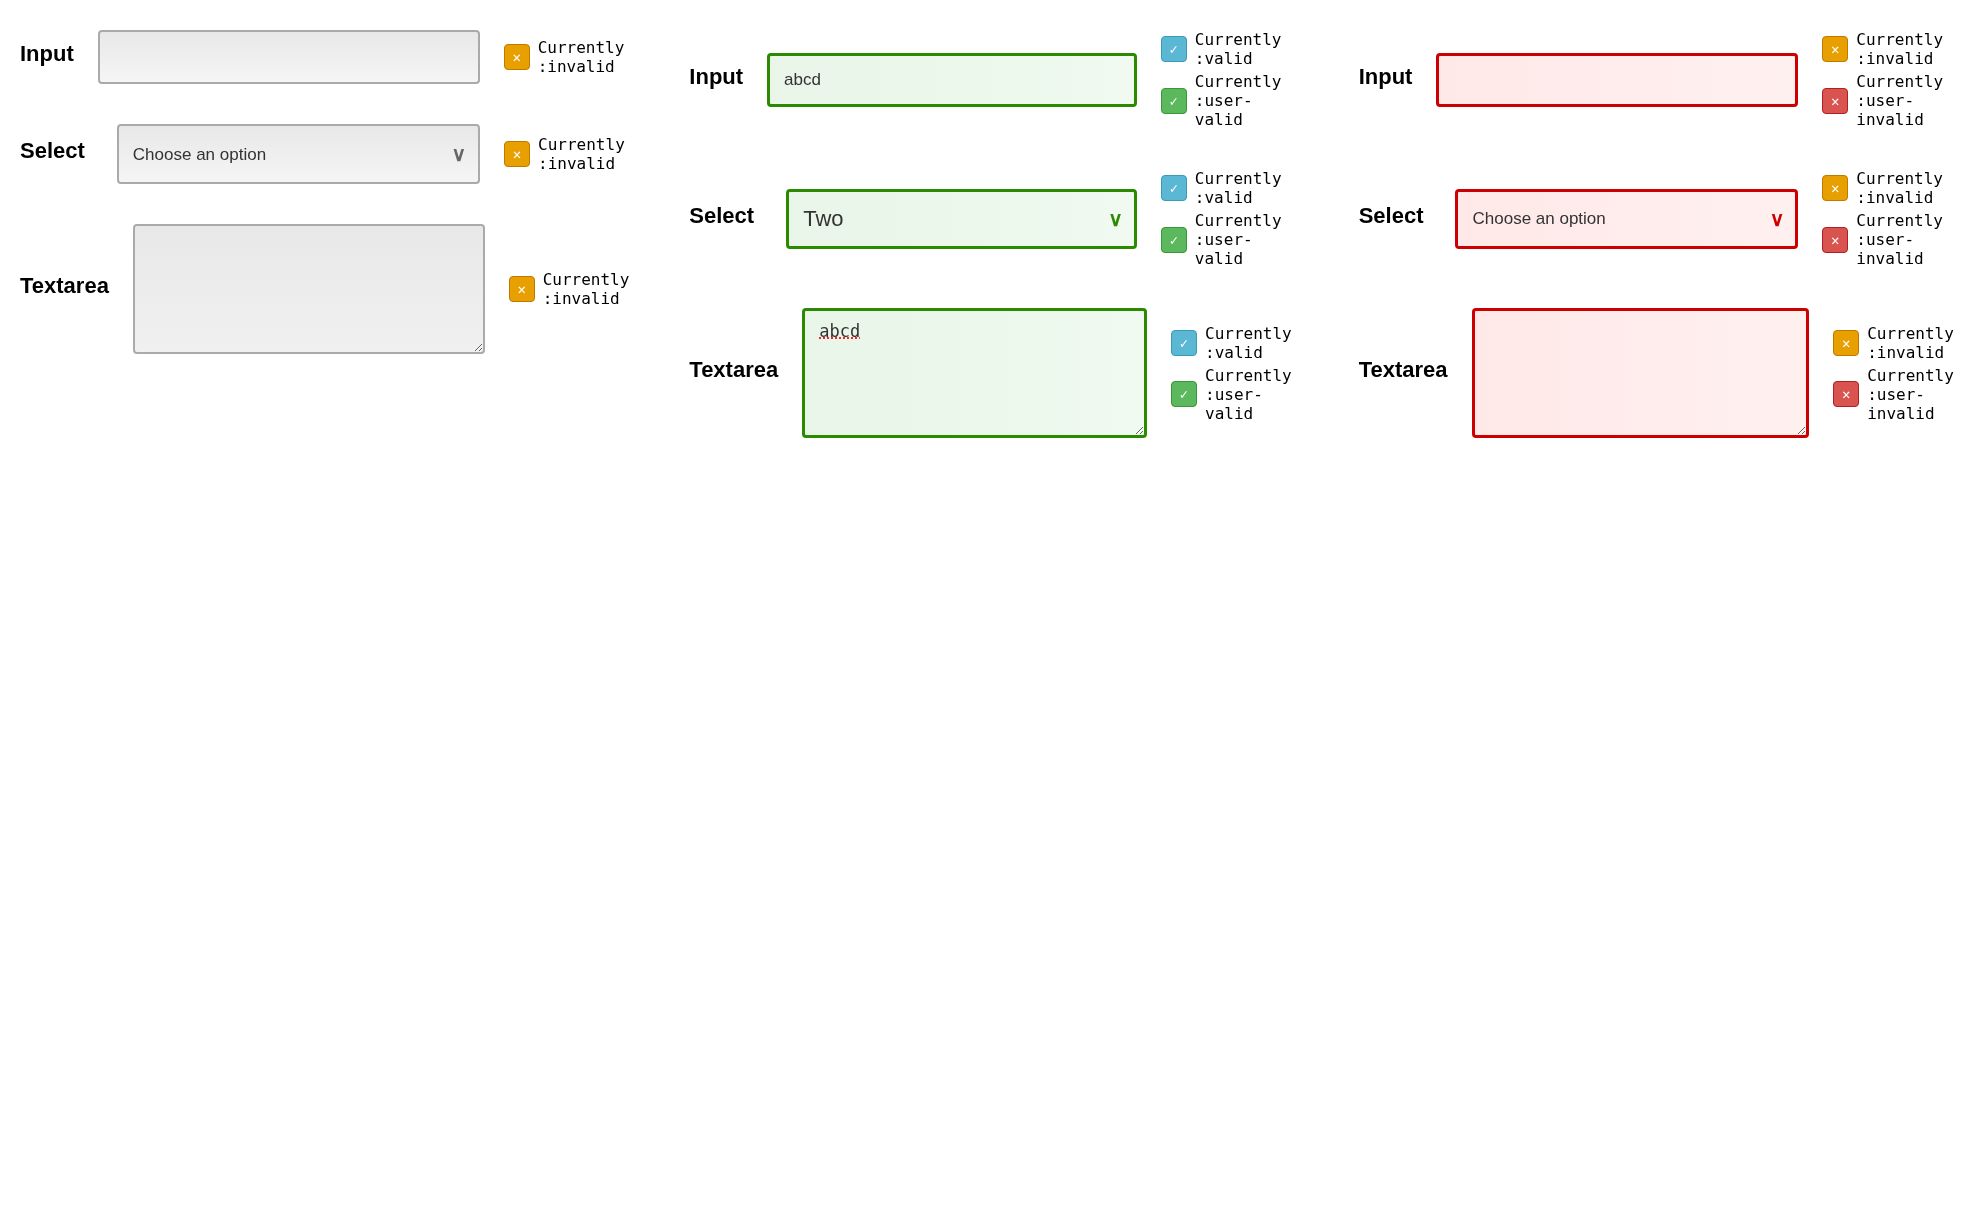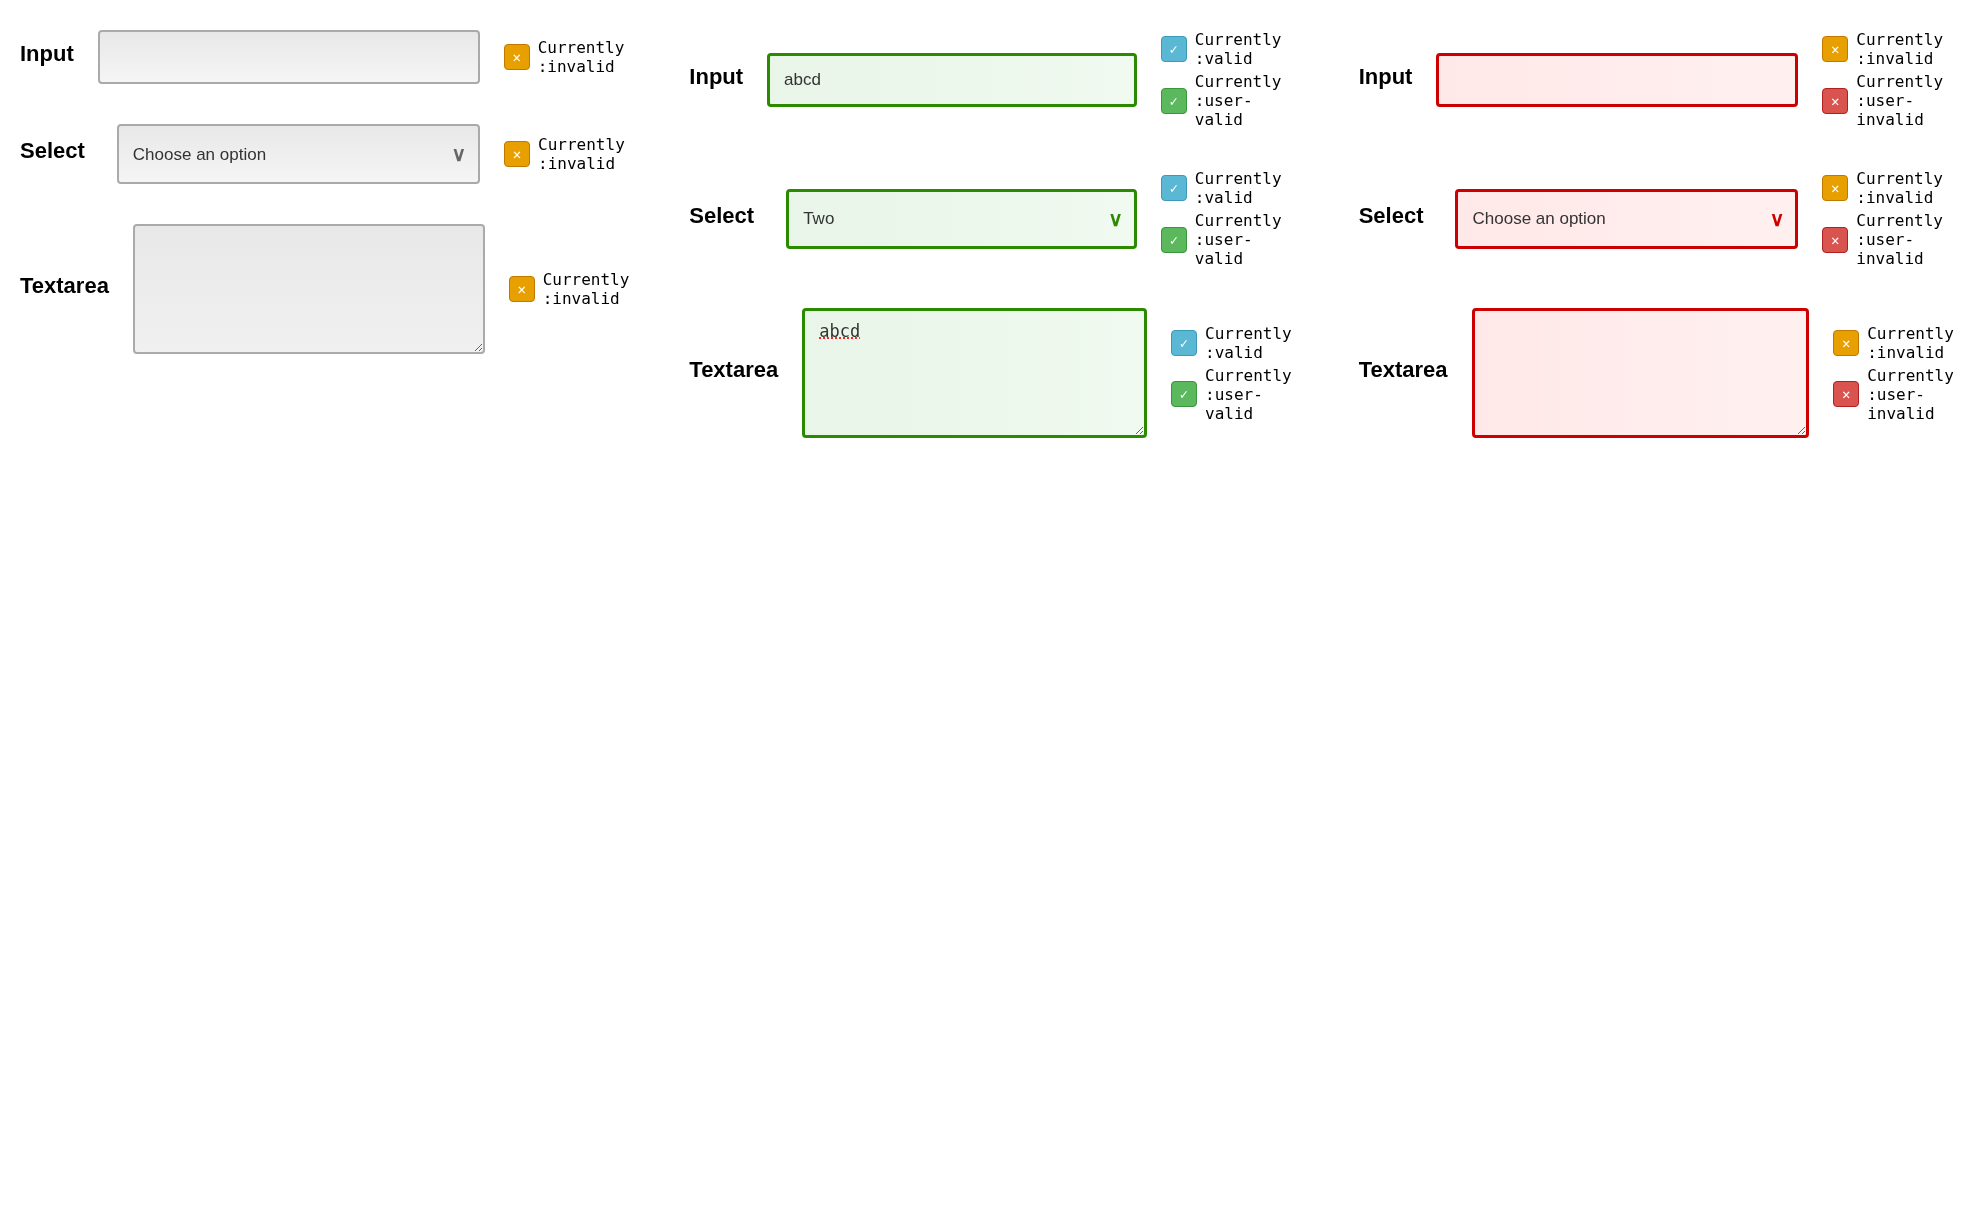--- a/index.html
+++ b/index.html
@@ -84,21 +84,21 @@
       outline: none;
       height: 60px;
       appearance: none;
       -webkit-appearance: none;
     }
 
     .select-valid {
       width: 100%;
       padding: 10px 14px;
       padding-right: 44px;
-      font-size: 17px;
+      font-size: 22px;
       border: 3px solid #2a8a00;
       border-radius: 4px;
       background: linear-gradient(to right, #e8f5e8, #f0faf0);
       color: #333;
       outline: none;
       height: 60px;
       appearance: none;
       -webkit-appearance: none;
     }
 

